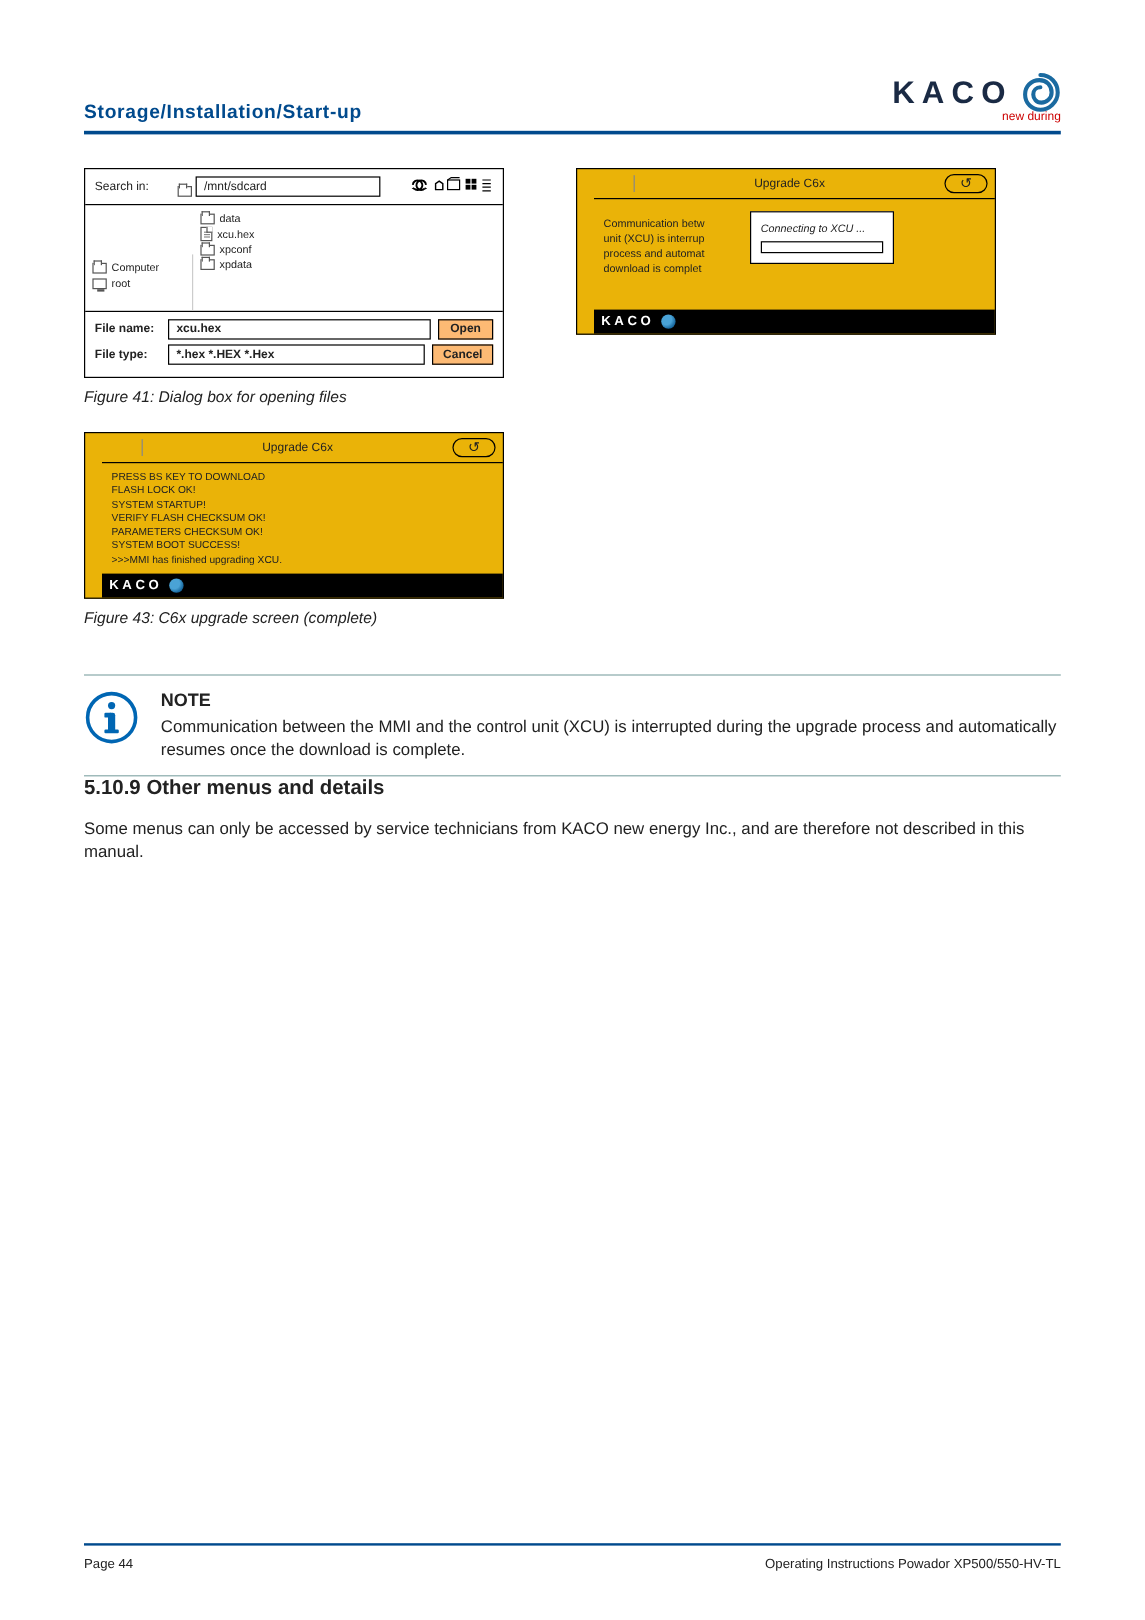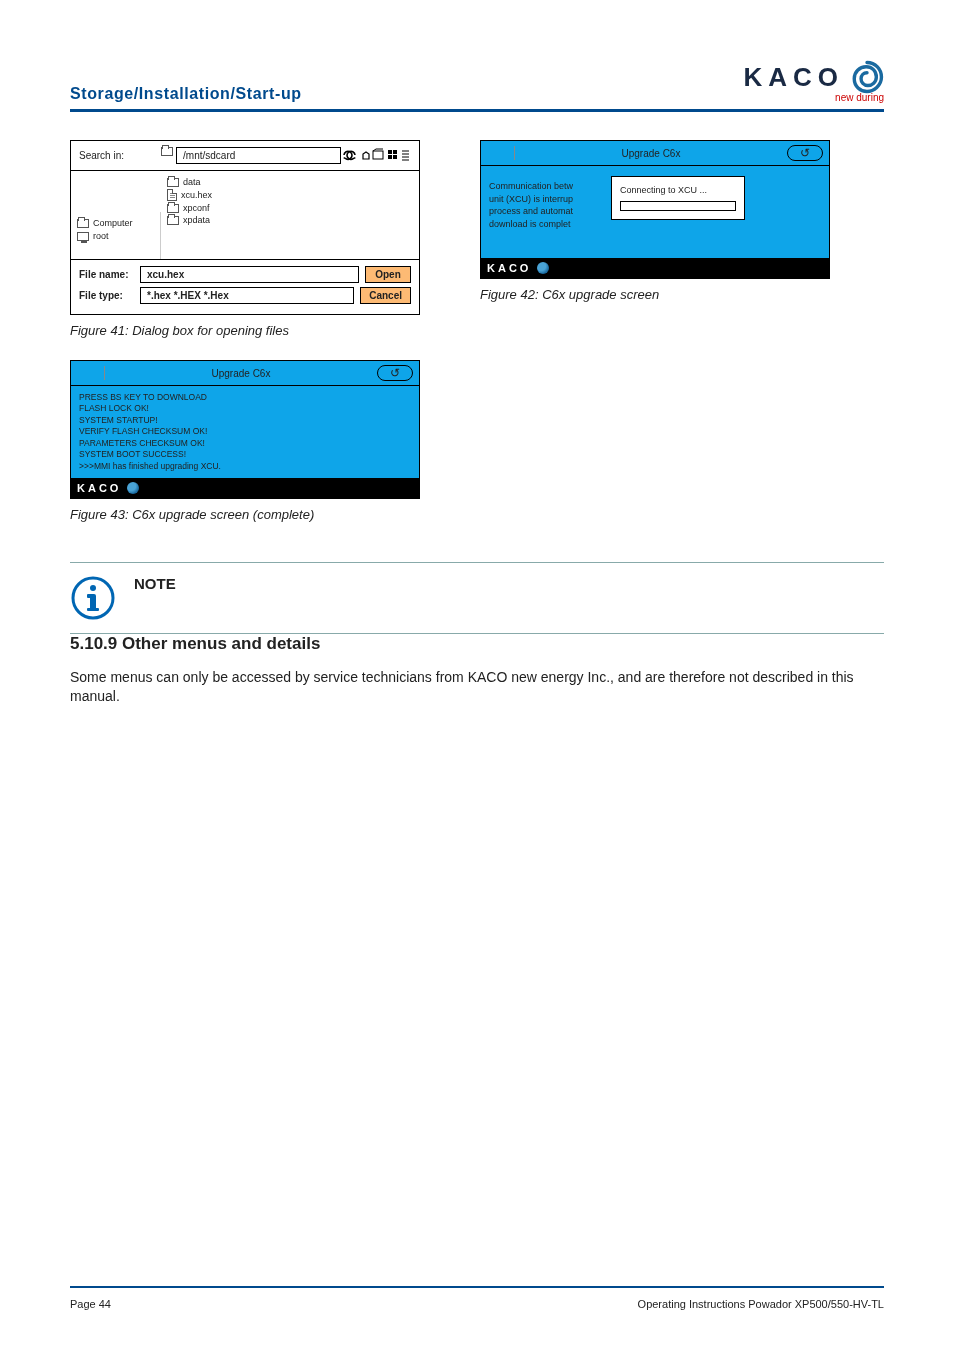--- a/index.html
+++ b/index.html
@@ -19,50 +19,50 @@
   .swirl { width: 34px; height: 34px; }
   .logo-sub { color: #c00; font-size: 10px; margin-top: -2px; }
   .rule { height: 3px; background: #004a8d; margin-bottom: 28px; }
 
   .figrow { display: flex; gap: 60px; margin-bottom: 22px; }
   .figcol { width: 350px; }
   .figcap { font-style: italic; font-size: 13px; margin-top: 8px; }
 
   
   .dlg { border: 1px solid #000; font-size: 10px; background: #fff; }
-  .dlg-top { display: flex; align-items: center; gap: 0; padding: 6px 8px; }
+  .dlg-top { display: flex; align-items: center; gap: 24px; padding: 6px 8px; }
   .fld { border: 1px solid #000; padding: 2px 6px; font-size: 10px; background: #fff; flex: 1; }
   .icons { font-size: 11px; letter-spacing: 1px; }
   .dlg-body { display: flex; border-top: 1px solid #000; border-bottom: 1px solid #000; min-height: 90px; }
   .tree { width: 90px; padding: 6px; border-right: 1px solid #ccc; margin-top: 41px; }
   .tree-item { display: flex; align-items: center; gap: 4px; font-size: 9px; margin-bottom: 3px; }
   .folder-ic { width: 12px; height: 9px; border: 1px solid #555; display: inline-block; background: #fff; position: relative; }
   .folder-ic::before { content:""; position:absolute; top:-3px; left:0; width:5px; height:3px; border:1px solid #555; border-bottom:none; background:#fff;}
   .mon-ic { width: 12px; height: 9px; border: 1px solid #555; display:inline-block; background:#fff; position:relative;}
   .mon-ic::after{content:"";position:absolute;left:3px;bottom:-3px;width:6px;height:2px;background:#555;}
   .files { flex: 1; padding: 6px; }
   .file-item { display: flex; align-items: center; gap: 4px; font-size: 9px; margin-bottom: 2px; }
   .file-ic { width: 10px; height: 12px; border: 1px solid #555; display:inline-block; background:#fff; position:relative;}
   .file-ic::after{content:"";position:absolute;right:-1px;top:-1px;width:4px;height:4px;border-left:1px solid #555;border-bottom:1px solid #555;background:#fff;}
   .file-lines::before{content:"";position:absolute;left:2px;top:3px;width:5px;height:1px;background:#888;box-shadow:0 2px 0 #888,0 4px 0 #888;}
   .dlg-bot { padding: 6px 8px; font-weight: bold; }
   .botrow { display: flex; align-items: center; gap: 6px; margin-bottom: 4px; }
   .botrow label { width: 55px; font-size: 10px; }
   .btn { border: 1px solid #000; padding: 2px 8px; font-size: 10px; background: #fdba74; min-width: 46px; text-align:center;}
 
   
-  .upg { border: 1px solid #000; background: #0ea5e9; font-size: 9px; }
+  .upg { border: 1px solid #000; background: #eab308; font-size: 9px; padding-left: 14px; }
   .upg-hdr { display: flex; align-items: center; padding: 4px 6px; border-bottom: 1px solid #000; gap:8px;}
   .crumb { width: 28px; height: 14px; border-right: 1px solid #888; }
   .upg-title { flex: 1; text-align: center; font-size: 10px; }
   .backbtn { border: 1px solid #000; border-radius: 10px; padding: 1px 12px; font-size: 12px; line-height:1;}
   .upg-body { min-height: 92px; padding: 14px 8px 8px 8px; position: relative; }
   .upg-foot { background: #000; color: #fff; padding: 4px 6px; font-weight: 900; letter-spacing: 3px; font-size: 11px; display:flex; align-items:center; gap:6px;}
   .mini-swirl { width: 12px; height: 12px; border-radius: 50%; background: radial-gradient(circle at 35% 35%, #4aa3d6 40%, #1a6aa0 70%); display:inline-block;}
-  .popup { position: absolute; top: 10px; left: 130px; background: #fff; border: 1px solid #000; padding: 8px; font-size: 9px; width: 134px; }
+  .popup { position: absolute; top: 10px; left: 130px; background: #fff; border: 1px solid #000; padding: 8px; font-size: 9px; width: 120px; font-style: italic; }
   .popup .pbar { border: 1px solid #000; height: 10px; margin-top: 6px; }
   .behind { font-size: 9px; line-height: 1.4; }
   .loglines { font-size: 8.5px; line-height: 1.35; }
 
   
   .notebox { border-top: 1px solid #8aa; border-bottom: 1px solid #8aa; padding: 12px 0; margin-top: 40px; display: flex; gap: 18px; }
   .note-ic { width: 46px; height: 46px; flex-shrink: 0; }
   .note-title { font-weight: 700; font-size: 15px; margin-bottom: 4px; }
   .note-body { font-size: 14px; line-height: 1.35; }
 
@@ -89,21 +89,21 @@
   </div>
 </div>
 <div class="rule"></div>
 
 <div class="figrow">
 
   <div class="figcol">
     <div class="dlg">
       <div class="dlg-top">
         <span>Search in:</span>
-        <span style="display:flex;align-items:flex-start;gap:3px;flex:1;margin-left:37px;">
+        <span style="display:flex;align-items:flex-end;gap:3px;flex:1;">
           <span class="folder-ic"></span>
           <span class="fld">/mnt/sdcard</span>
         </span>
         <span class="icons">
           <svg width="70" height="14" viewBox="0 0 70 14">
             <path d="M3 7 a4 4 0 1 1 1 3" fill="none" stroke="#000" stroke-width="1.6"></path>
               <path d="M2 10 l2 -1 l0 2 z" fill="#000"></path>
             <path d="M14 7 a4 4 0 1 0 -1 3" fill="none" stroke="#000" stroke-width="1.6"></path>
               <path d="M15 10 l-2 -1 l0 2 z" fill="#000"></path>
             <path d="M22 11 l0 -5 l3 -2 l3 2 l0 5 z" fill="none" stroke="#000" stroke-width="1.2"></path>
@@ -187,21 +187,20 @@
         <div class="popup">
           <div>Connecting to XCU ...</div>
           <div class="pbar"></div>
         </div>
       </div>
       <div class="upg-foot">
         <span>KACO</span>
           <span class="mini-swirl"></span>
       </div>
     </div>
-    <div class="figcap">Figure 42:   C6x upgrade screen</div>
   </div>
 </div>
 
 <div class="figrow">
   <div class="figcol">
     <div class="upg">
       <div class="upg-hdr">
         <span class="crumb"></span>
         <span class="upg-title">Upgrade C6x</span>
         <span class="backbtn">↺</span>
@@ -229,20 +228,21 @@
 <div class="notebox">
   <svg class="note-ic" viewBox="0 0 46 46">
     <circle cx="23" cy="23" r="20" fill="none" stroke="#0066b3" stroke-width="3"></circle>
     <circle cx="23" cy="13" r="3" fill="#0066b3"></circle>
     <rect x="20" y="19" width="6" height="16" rx="2" fill="#0066b3"></rect>
     <rect x="17" y="19" width="6" height="4" rx="1" fill="#0066b3"></rect>
     <rect x="17" y="33" width="12" height="3" rx="1" fill="#0066b3"></rect>
   </svg>
   <div>
     <div class="note-title">NOTE</div>
+    <div class="note-body">Communication between the MMI and the control unit (XCU) is interrupted during the upgrade process and automatically resumes once the download is complete.</div>
   </div>
 </div>
 
 <div class="sec-h">5.10.9  Other menus and details</div>
 <div class="para">Some menus can only be accessed by service technicians from KACO new energy Inc., and are therefore not described in this manual.</div>
 
 <div class="footer">
   <div class="foot-rule"></div>
   <div class="foot-row">
     <span>Page 44</span>

